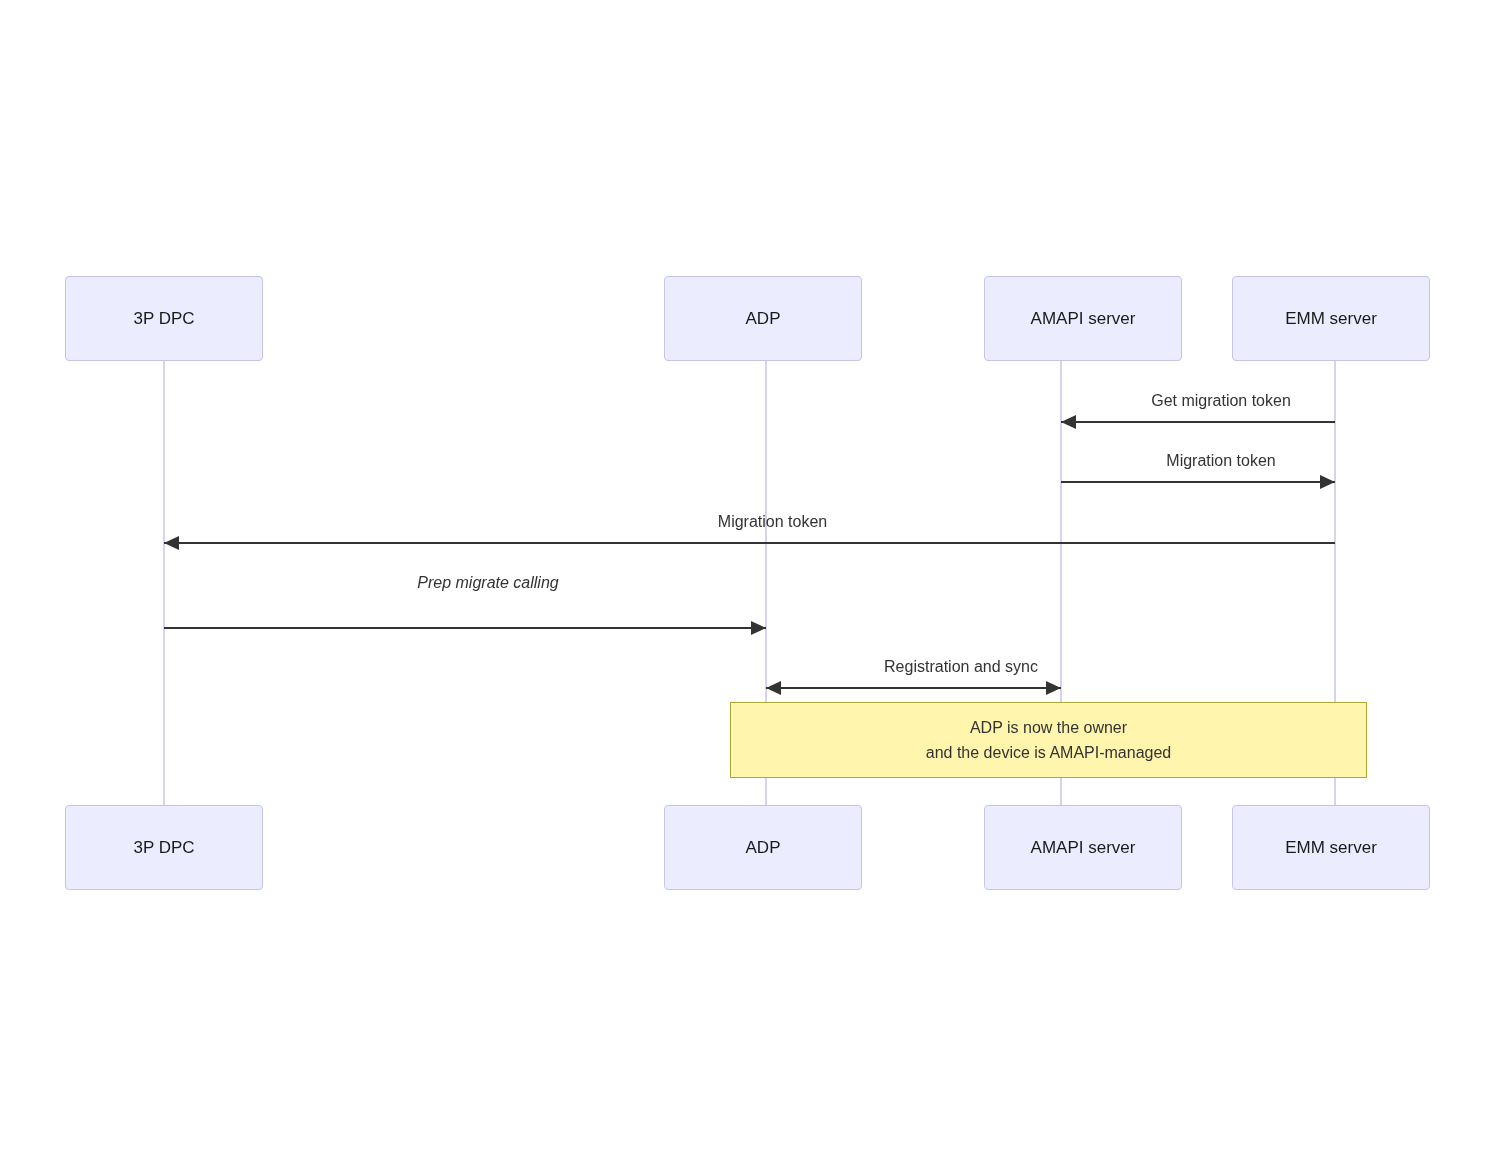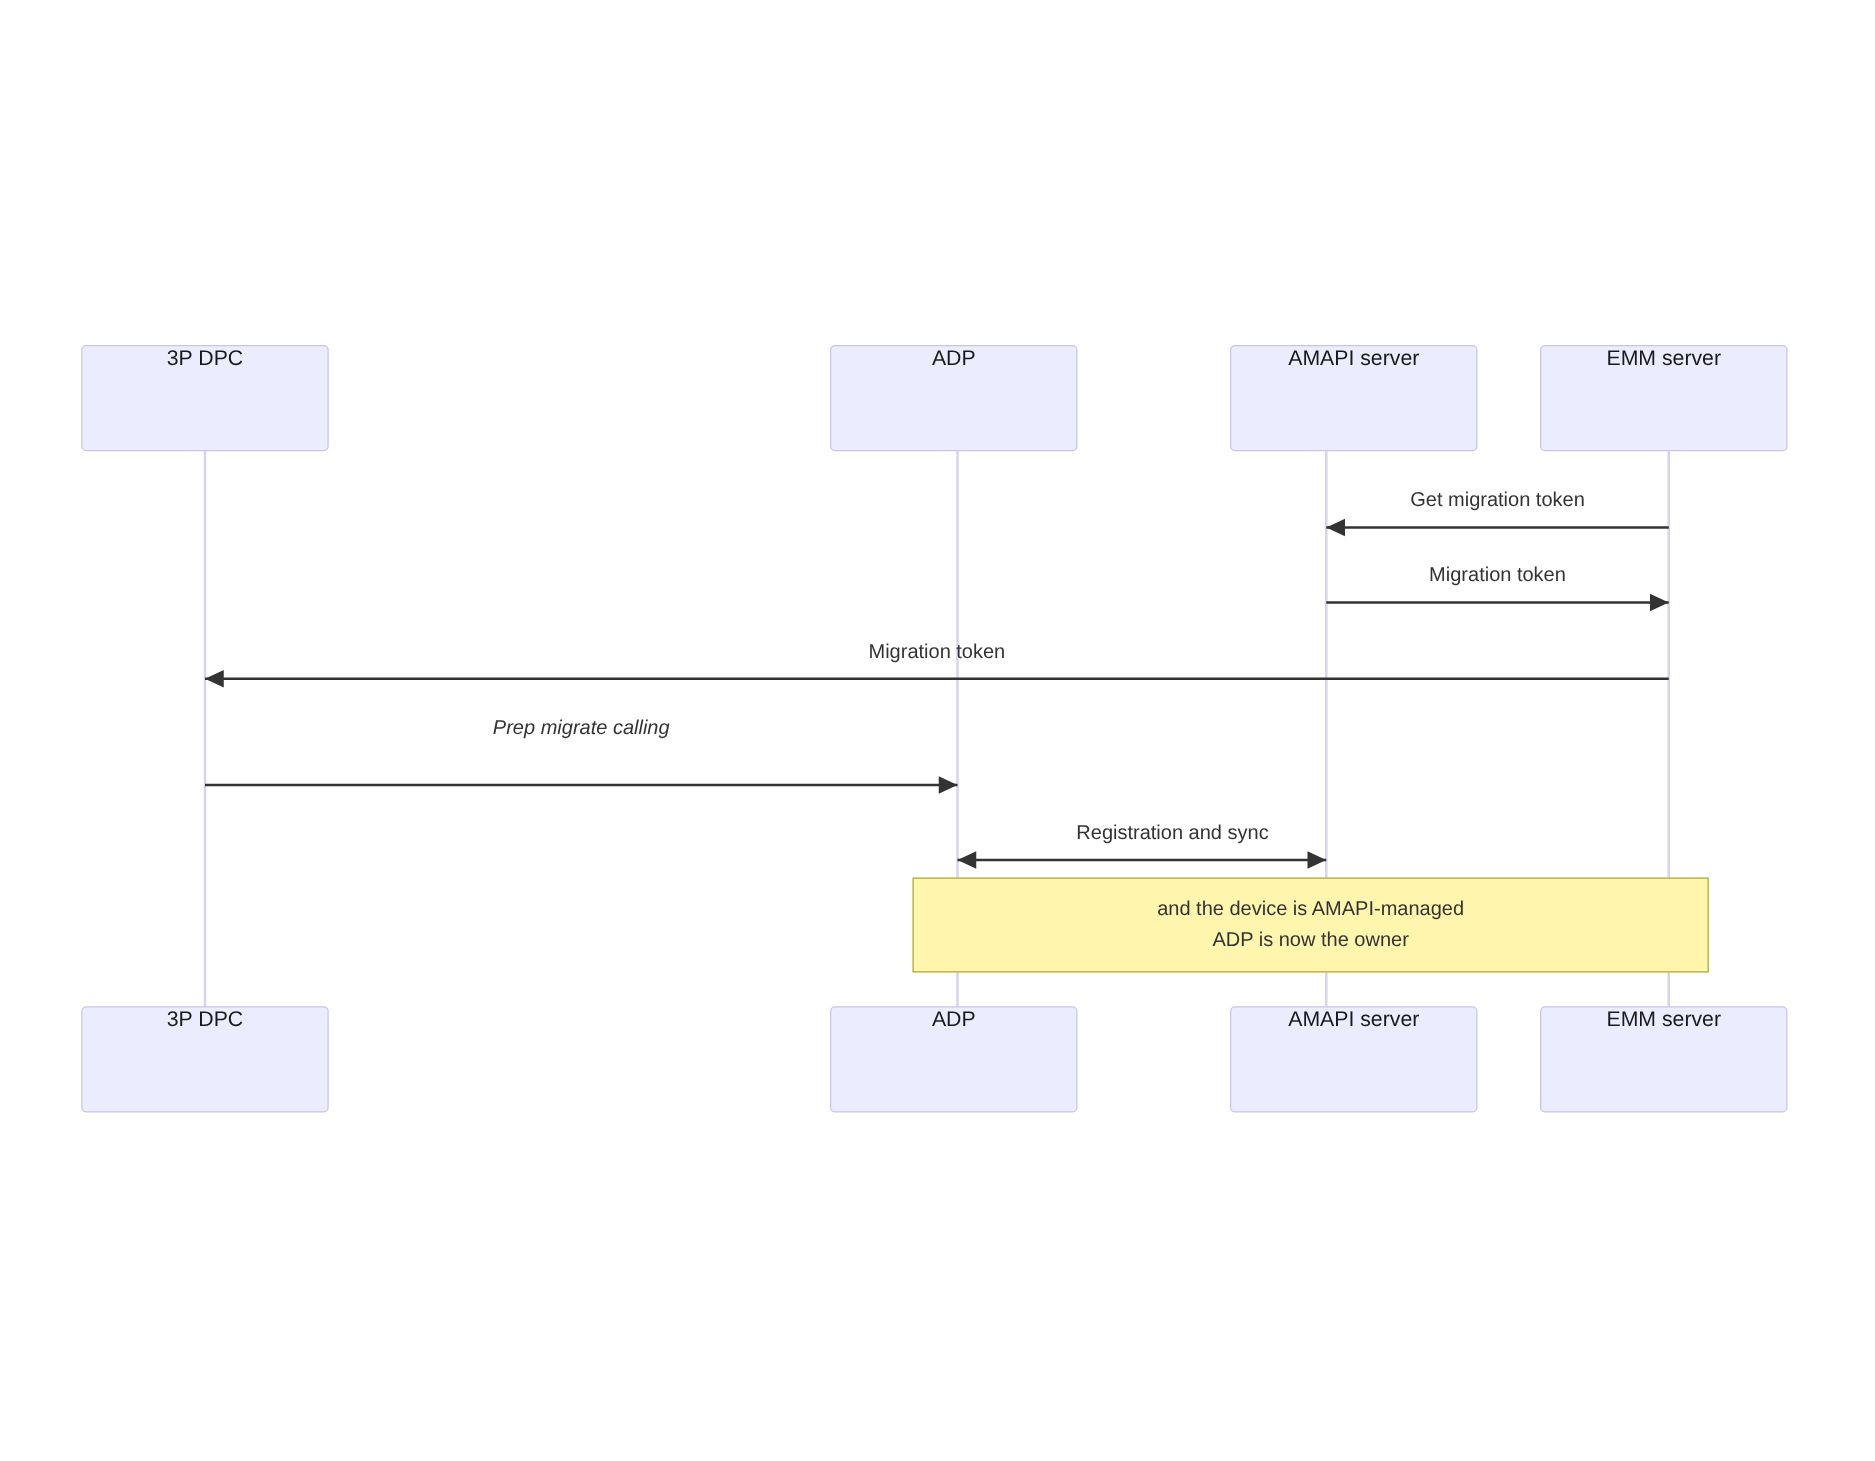--- a/index.html
+++ b/index.html
@@ -7,27 +7,27 @@
     position:relative;width:1500px;height:1169px;background:#ffffff;
     font-family:"Liberation Sans",sans-serif;overflow:hidden;
   }
   
   .lifeline{position:absolute;width:2px;top:361px;height:444px;background:#d8d2ee;}
   .ll-dpc{left:163px}.ll-adp{left:765px}.ll-amapi{left:1060px}.ll-emm{left:1334px}
   
   .actor{
     position:absolute;width:198px;height:85px;box-sizing:border-box;
     background:#ECECFF;border:1px solid #c9c3ea;border-radius:4px;
-    display:flex;justify-content:center;
+    display:flex;align-items:center;justify-content:center;
     font-size:17px;color:#1a1a1a;
   }
   .row-top{top:276px}.row-bottom{top:805px}
   .a-dpc{left:65px}.a-adp{left:664px}.a-amapi{left:984px}.a-emm{left:1232px}
   
-  .msg-label{position:absolute;text-align:center;font-size:16px;line-height:24px;color:#333;}
+  .msg-label{position:absolute;text-align:center;font-size:16px;line-height:24px;color:#333;margin-left:23px;}
   .msg-line{position:absolute;height:2px;background:#333;}
   .ah{position:absolute;width:0;height:0;border-top:7px solid transparent;border-bottom:7px solid transparent;}
   .ah-left{border-right:15px solid #333;}
   .ah-right{border-left:15px solid #333;}
   .m1-label{left:1061px;top:389px;width:274px;}
   .m1-line{left:1061px;top:421px;width:274px;}
   .m1-ah{left:1061px;top:415px;}
   .m2-label{left:1061px;top:449px;width:274px;}
   .m2-line{left:1061px;top:481px;width:274px;}
   .m2-ah{left:1320px;top:475px;}
@@ -88,22 +88,22 @@
   </div>
   <div class="msg-line m4-line"></div>
   <div class="ah ah-right m4-ah"></div>
 
   <div class="msg-label m5-label">Registration and sync</div>
   <div class="msg-line m5-line"></div>
   <div class="ah ah-left m5-ah-l"></div>
   <div class="ah ah-right m5-ah-r"></div>
 
   <div class="note">
+    <div>ADP is now the owner</div>
     <div>and the device is AMAPI-managed</div>
-    <div>ADP is now the owner</div>
   </div>
 
   <div class="actor row-bottom a-dpc">
     <span>3P DPC</span>
   </div>
   <div class="actor row-bottom a-adp">
     <span>ADP</span>
   </div>
   <div class="actor row-bottom a-amapi">
     <span>AMAPI server</span>

